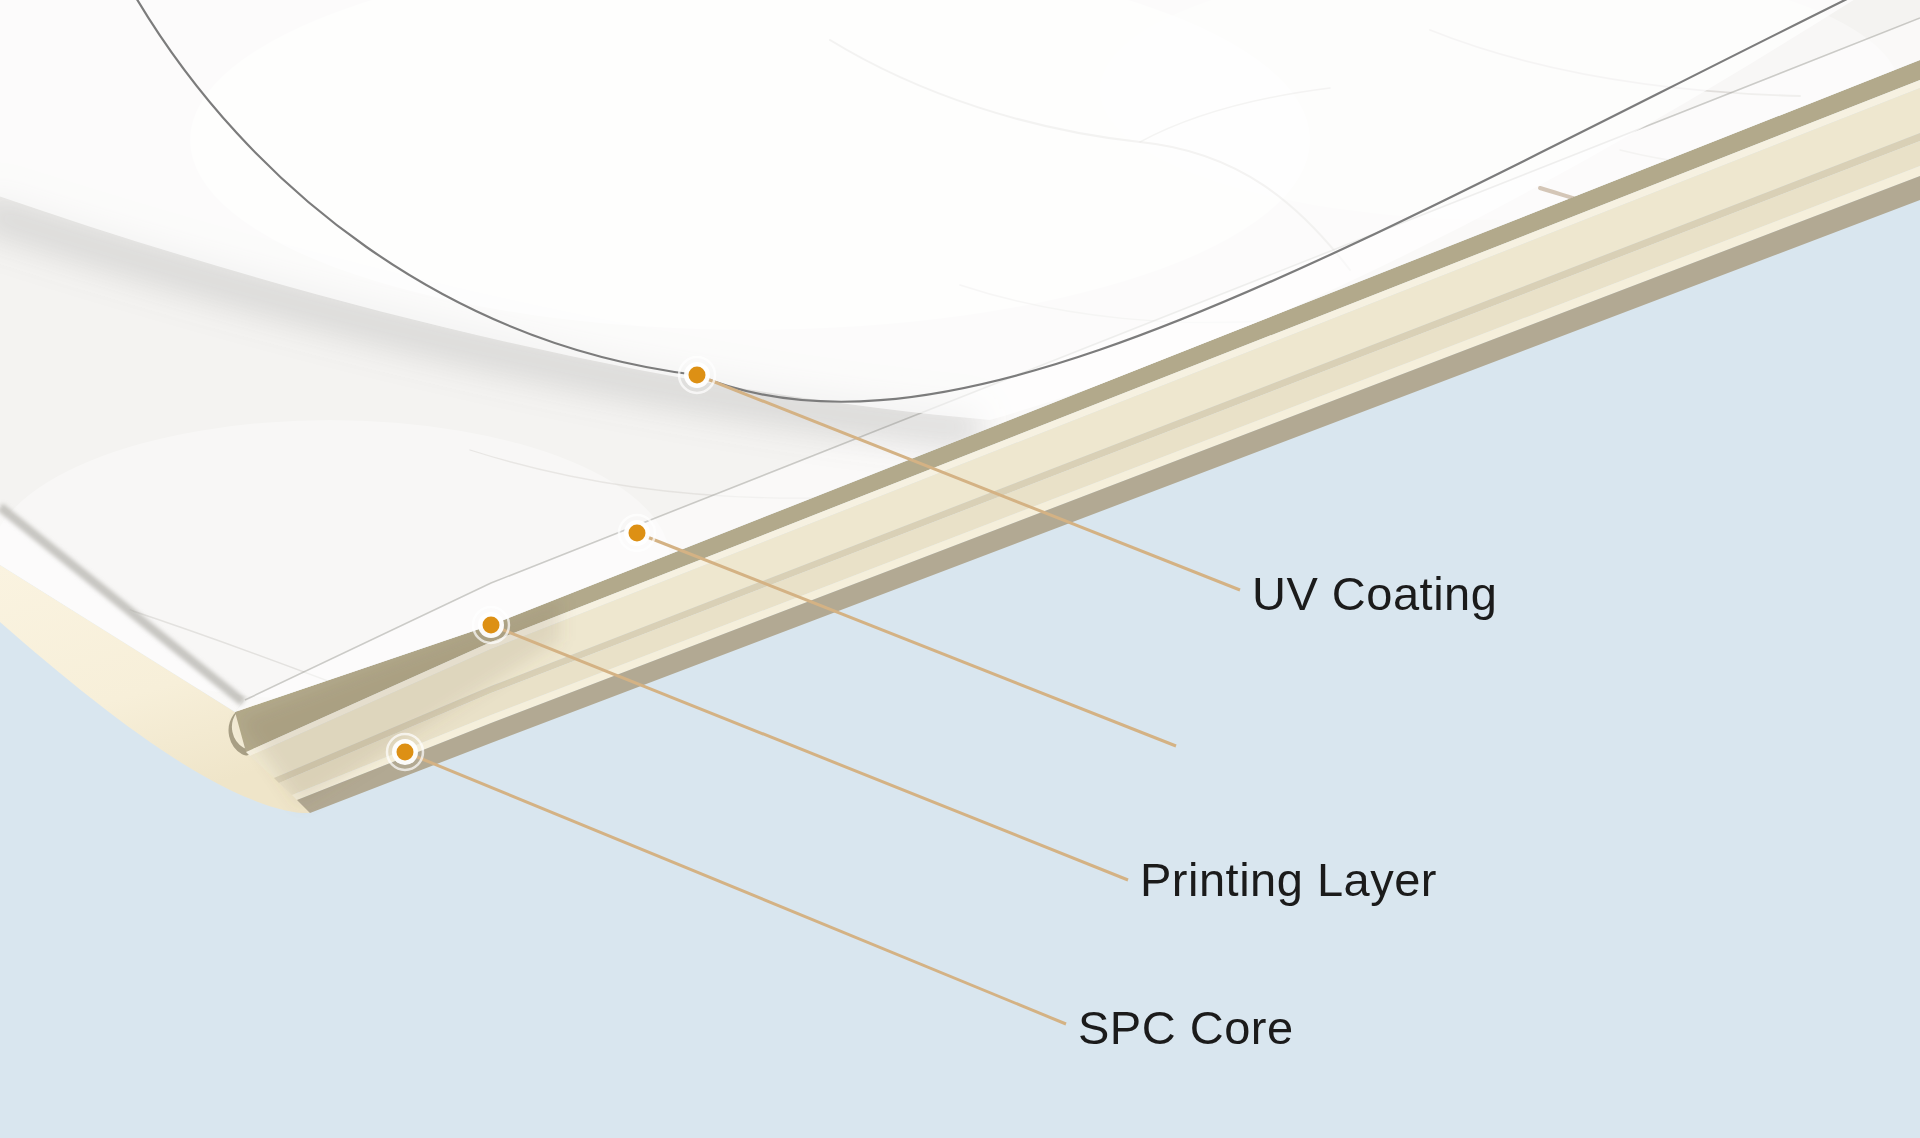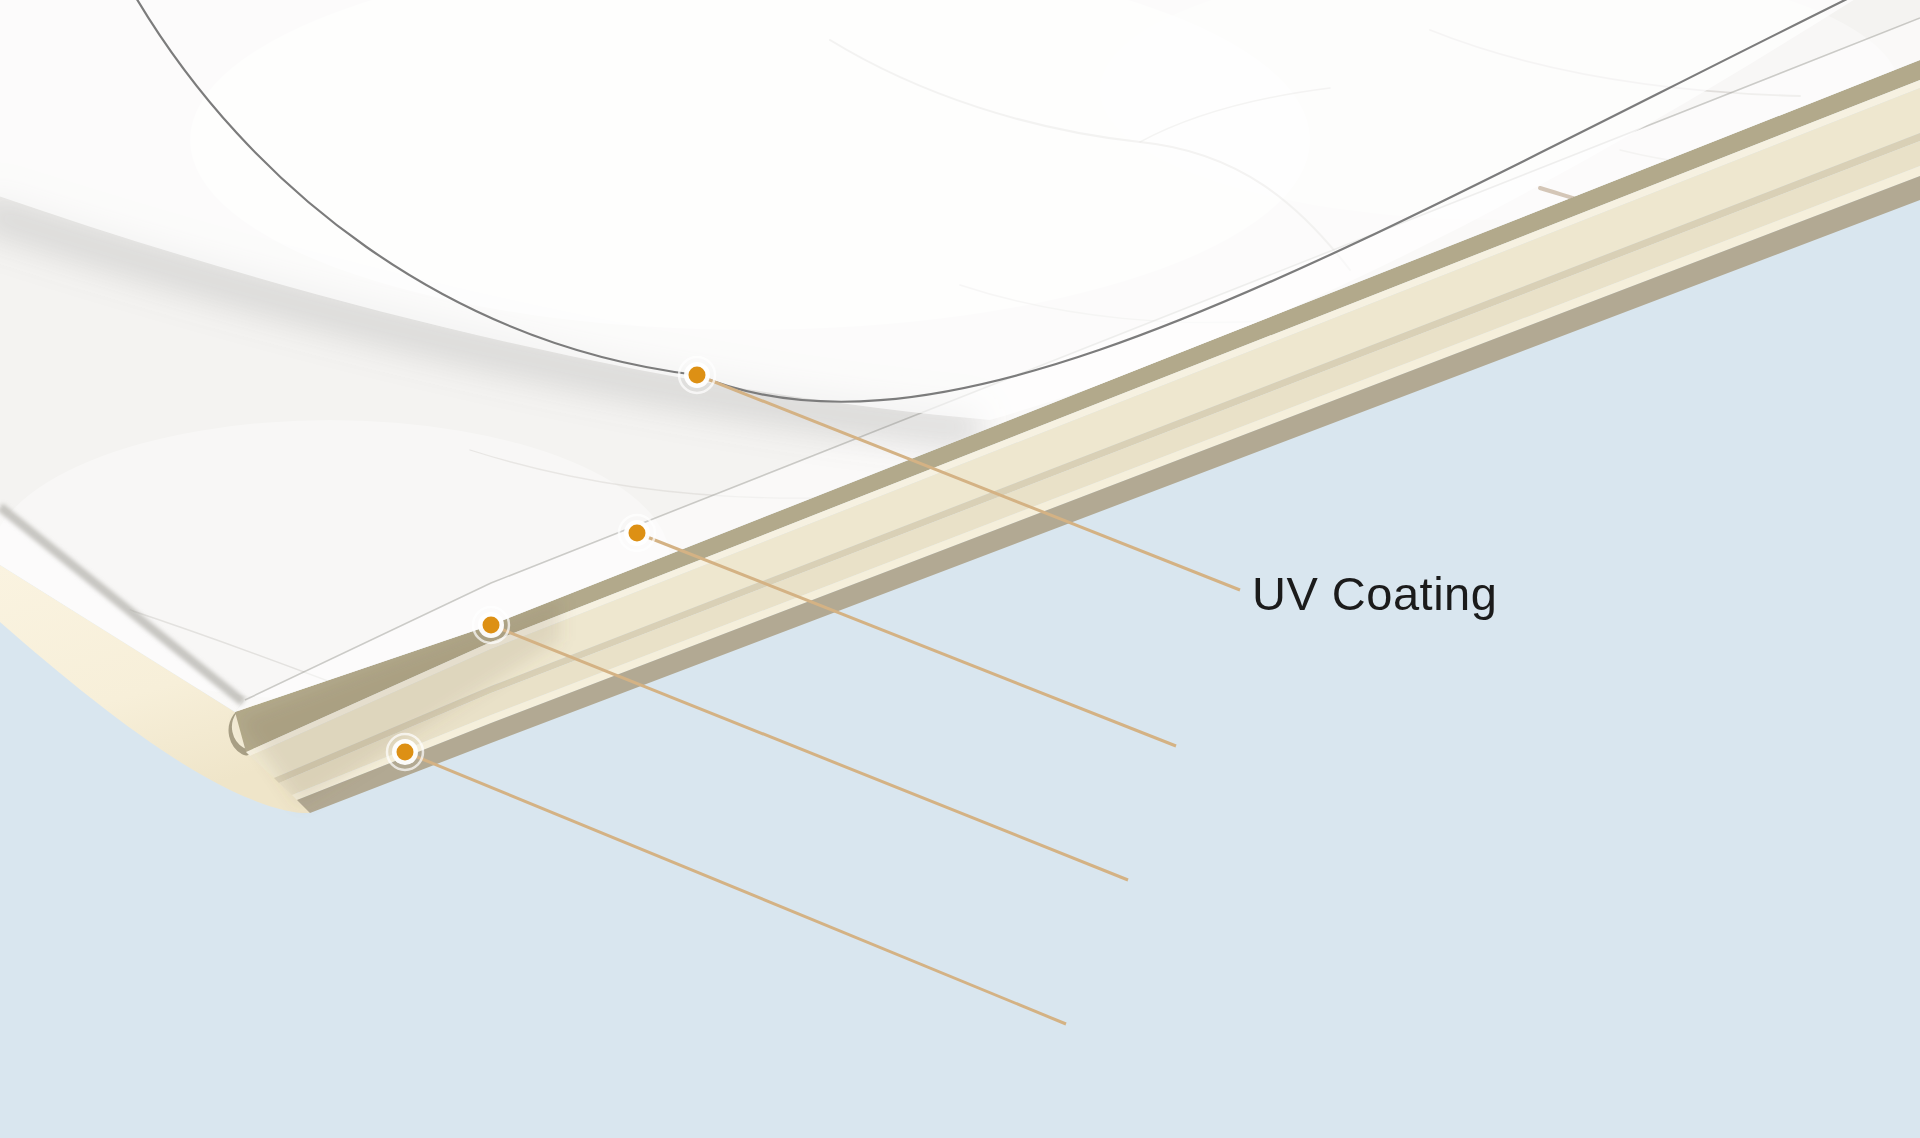--- a/index.html
+++ b/index.html
@@ -124,13 +124,15 @@
       </g>
       <g>
         <circle cx="405" cy="752" r="18" fill="none" stroke="rgba(255,255,255,0.7)" stroke-width="2.5"></circle>
         <circle cx="405" cy="752" r="13" fill="#ffffff" opacity="0.95"></circle>
         <circle cx="405" cy="752" r="8.5" fill="#dd9014"></circle>
       </g>
     </g>
   </svg>
 
   <div class="layer-label lbl-uv">UV Coating</div>
+  <div class="layer-label lbl-print">Printing Layer</div>
+  <div class="layer-label lbl-spc">SPC Core</div>
 </div>
 
 </body></html>

